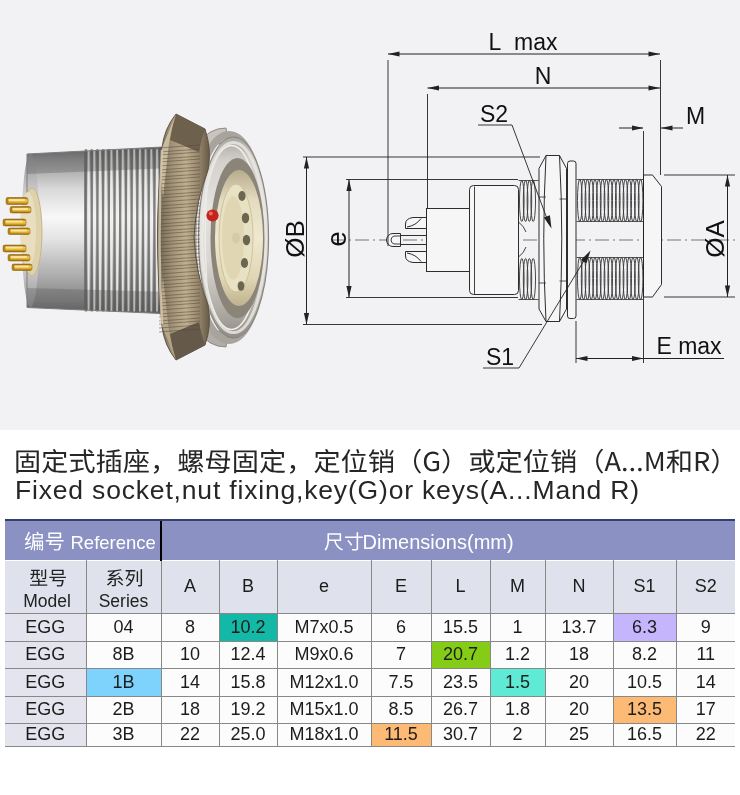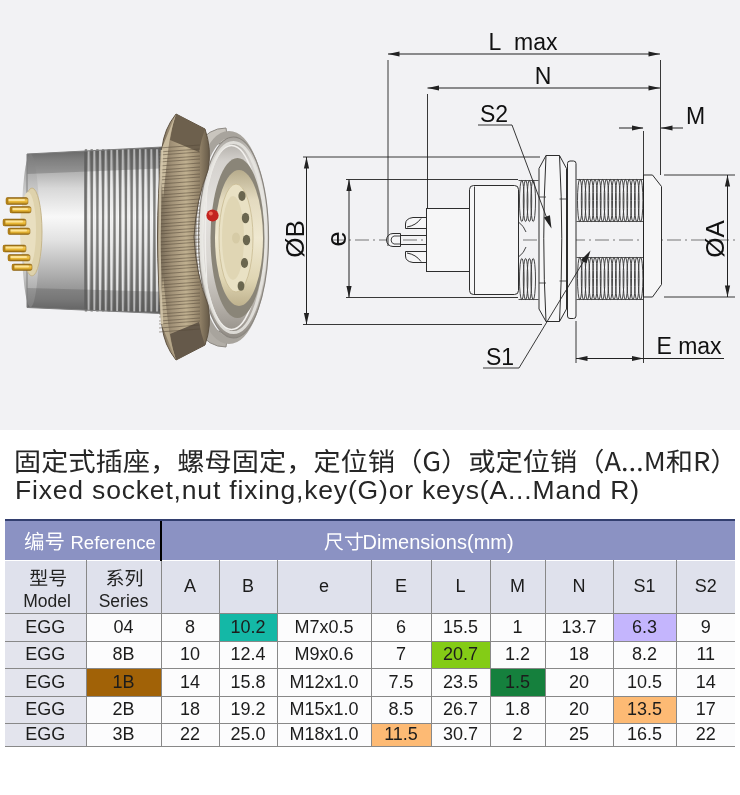--- a/index.html
+++ b/index.html
@@ -396,27 +396,27 @@
           <td style="background:#fcfcfd">M9x0.6</td>
           <td style="background:#fcfcfd">7</td>
           <td style="background:#84cc16">20.7</td>
           <td style="background:#fcfcfd">1.2</td>
           <td style="background:#fcfcfd">18</td>
           <td style="background:#fcfcfd">8.2</td>
           <td style="background:#fcfcfd">11</td>
         </tr>
         <tr style="height:28px">
           <td style="background:#e3e4ed">EGG</td>
-          <td style="background:#a16207">1B</td>
+          <td style="background:#7dd3fc">1B</td>
           <td style="background:#fcfcfd">14</td>
           <td style="background:#fcfcfd">15.8</td>
           <td style="background:#fcfcfd">M12x1.0</td>
           <td style="background:#fcfcfd">7.5</td>
           <td style="background:#fcfcfd">23.5</td>
-          <td style="background:#15803d">1.5</td>
+          <td style="background:#5eead4">1.5</td>
           <td style="background:#fcfcfd">20</td>
           <td style="background:#fcfcfd">10.5</td>
           <td style="background:#fcfcfd">14</td>
         </tr>
         <tr style="height:27px">
           <td style="background:#e3e4ed">EGG</td>
           <td style="background:#fcfcfd">2B</td>
           <td style="background:#fcfcfd">18</td>
           <td style="background:#fcfcfd">19.2</td>
           <td style="background:#fcfcfd">M15x1.0</td>

